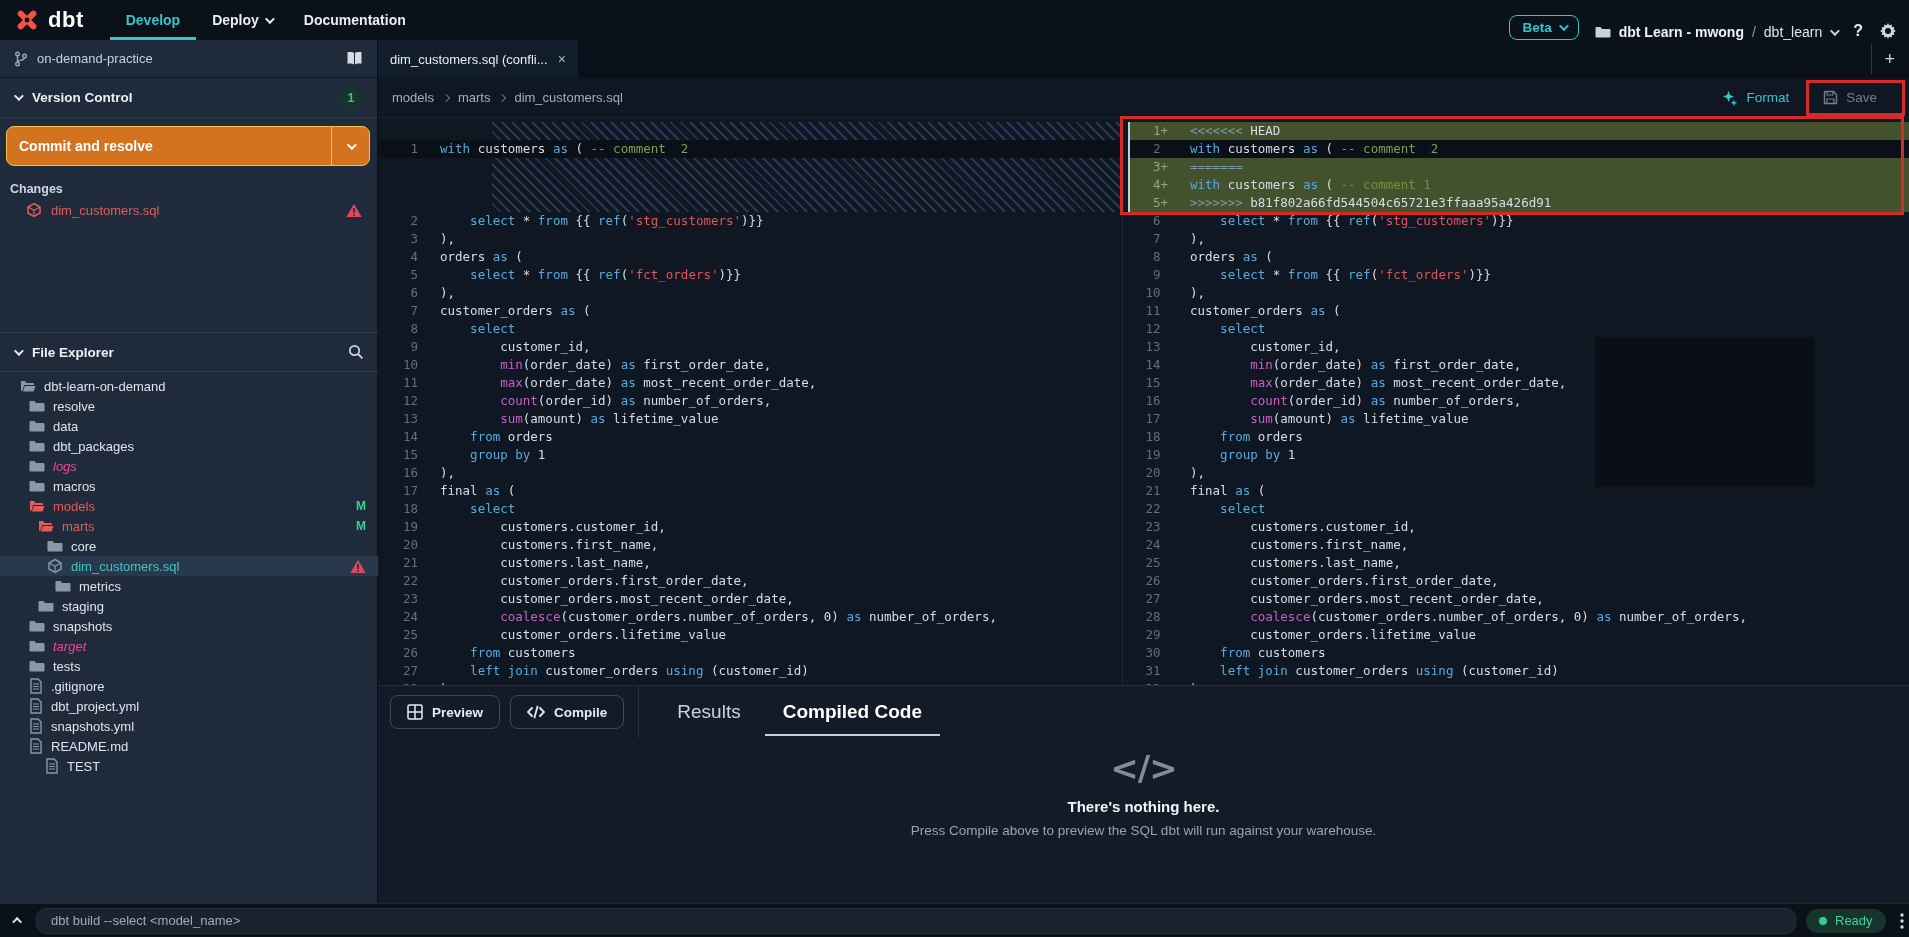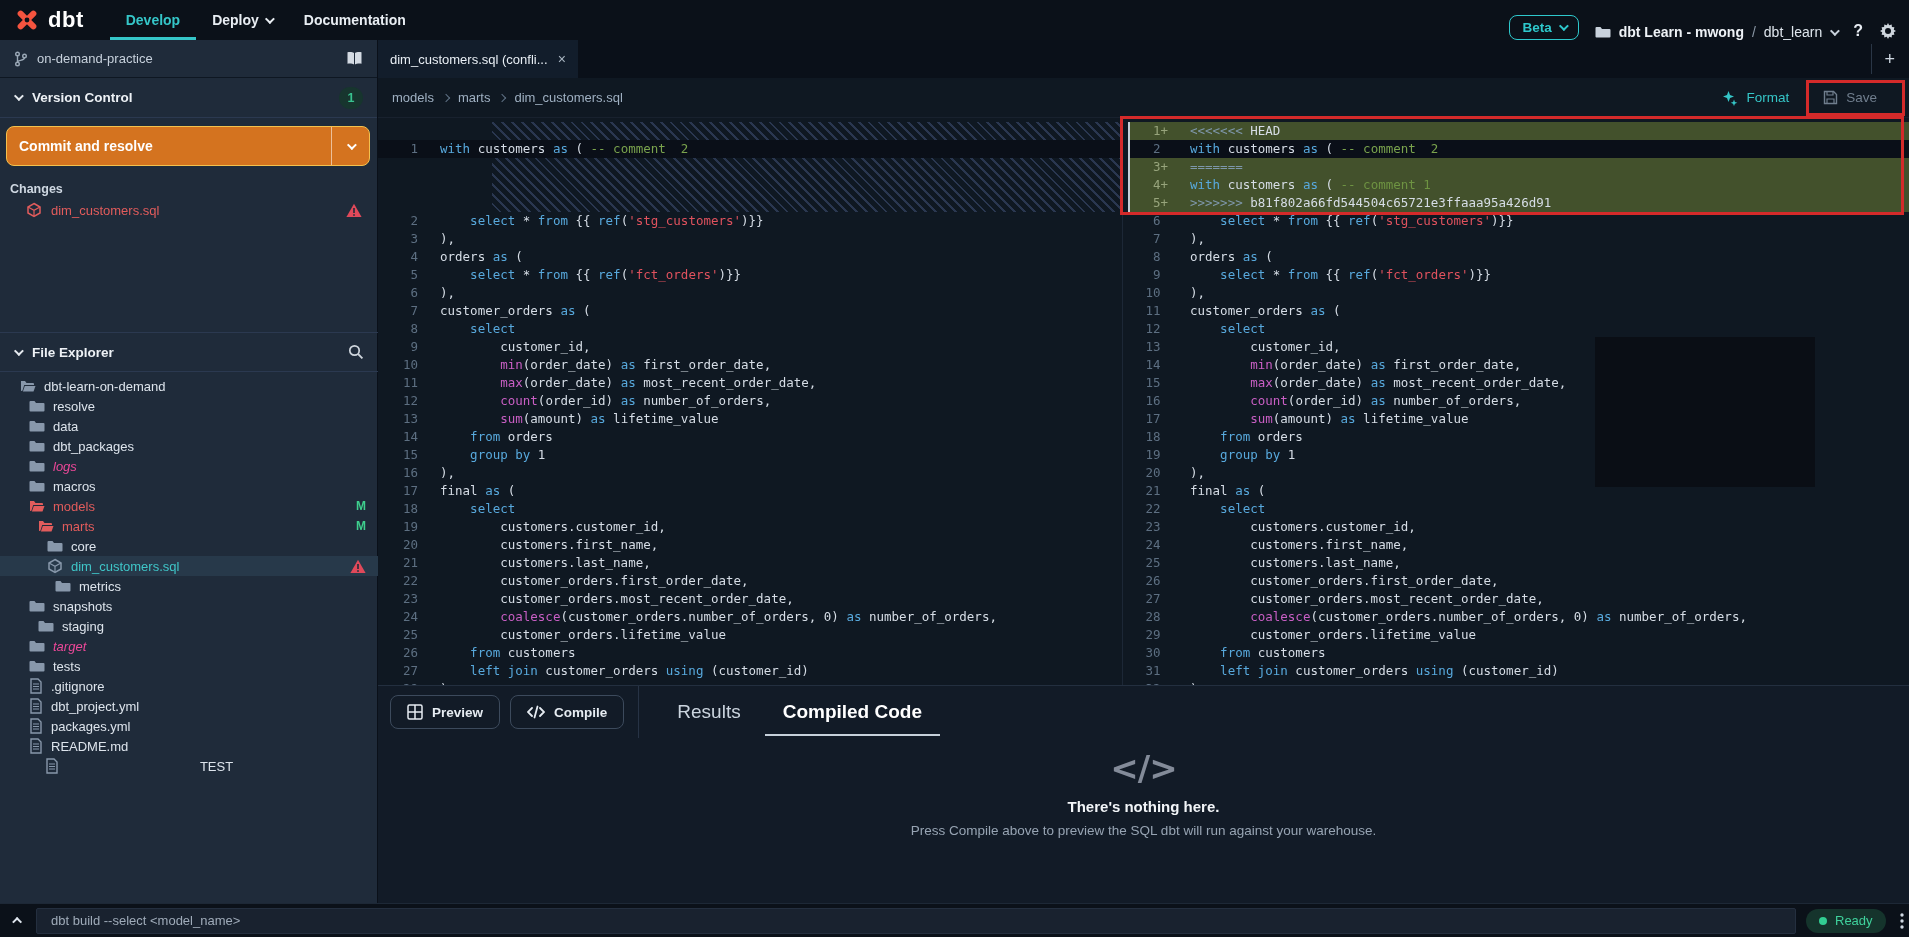--- a/index.html
+++ b/index.html
@@ -89,21 +89,21 @@
   .ptab{font-size:19px;color:#cbd5df;margin-left:34px;padding:0 4px;height:52px;display:flex;align-items:center;position:relative;cursor:pointer;}
   .ptab.active{color:#fff;font-weight:bold;}
   .ptab.active::after{content:"";position:absolute;left:-14px;right:-14px;bottom:2px;height:2.5px;background:#c6d0da;}
   .empty{position:absolute;left:0;top:62px;width:100%;text-align:center;}
   .empty .glyph{font-size:34px;font-weight:bold;color:#838b99;font-family:"DejaVu Sans",sans-serif;letter-spacing:-1px;}
   .empty .t1{margin-top:10px;font-size:15px;font-weight:bold;color:#f2f5f8;}
   .empty .t2{margin-top:8px;font-size:13.5px;color:#97a4b3;}
   
   #footer{position:absolute;left:0;top:903px;width:100%;height:34px;background:#0b1119;border-top:1px solid #1d2836;display:flex;align-items:center;}
   .chev-up-btn{width:36px;display:flex;justify-content:center;color:#dfe6ee;cursor:pointer;}
-  #cmd-input{width:1760px;height:26px;background:#19222f;border:1px solid #242f3f;border-radius:2px;color:#9fabb9;
+  #cmd-input{width:1760px;height:26px;background:#19222f;border:1px solid #242f3f;border-radius:10px;color:#9fabb9;
              font-size:13px;padding:0 14px;font-family:"Liberation Sans",sans-serif;outline:none;}
   .ready-pill{margin-left:10px;display:flex;align-items:center;gap:8px;background:#15342c;border-radius:13px;height:24px;padding:0 13px;}
   .ready-dot{width:8px;height:8px;border-radius:50%;background:#32cd92;}
   .ready-txt{color:#3fd29c;font-size:13px;}
   .kebab{margin-left:14px;color:#cfd8e2;cursor:pointer;}
 </style>
 </head>
 <body>
 
 <div id="app">
@@ -315,35 +315,35 @@
           </span>
         </div>
         <div class="tree-row" style="padding-left: 55px;">
           <span>
             <svg width="16" height="16" viewBox="0 0 16 16">
               <path fill="currentColor" d="M1.5 3h4l1.5 2h7.5a1 1 0 0 1 1 1v6.5a1 1 0 0 1-1 1h-13a1 1 0 0 1-1-1V4a1 1 0 0 1 1-1z"></path>
             </svg>
           </span>
           <span class="lbl">metrics</span>
         </div>
+        <div class="tree-row" style="padding-left: 38px;">
+          <span>
+            <svg width="16" height="16" viewBox="0 0 16 16">
+              <path fill="currentColor" d="M1.5 3h4l1.5 2h7.5a1 1 0 0 1 1 1v6.5a1 1 0 0 1-1 1h-13a1 1 0 0 1-1-1V4a1 1 0 0 1 1-1z"></path>
+            </svg>
+          </span>
+          <span class="lbl">staging</span>
+        </div>
         <div class="tree-row" style="padding-left: 29px;">
           <span>
             <svg width="16" height="16" viewBox="0 0 16 16">
               <path fill="currentColor" d="M1.5 3h4l1.5 2h7.5a1 1 0 0 1 1 1v6.5a1 1 0 0 1-1 1h-13a1 1 0 0 1-1-1V4a1 1 0 0 1 1-1z"></path>
             </svg>
           </span>
           <span class="lbl">snapshots</span>
-        </div>
-        <div class="tree-row" style="padding-left: 38px;">
-          <span>
-            <svg width="16" height="16" viewBox="0 0 16 16">
-              <path fill="currentColor" d="M1.5 3h4l1.5 2h7.5a1 1 0 0 1 1 1v6.5a1 1 0 0 1-1 1h-13a1 1 0 0 1-1-1V4a1 1 0 0 1 1-1z"></path>
-            </svg>
-          </span>
-          <span class="lbl">staging</span>
         </div>
         <div class="tree-row dim" style="padding-left: 29px;">
           <span>
             <svg width="16" height="16" viewBox="0 0 16 16">
               <path fill="currentColor" d="M1.5 3h4l1.5 2h7.5a1 1 0 0 1 1 1v6.5a1 1 0 0 1-1 1h-13a1 1 0 0 1-1-1V4a1 1 0 0 1 1-1z"></path>
             </svg>
           </span>
           <span class="lbl">target</span>
         </div>
         <div class="tree-row" style="padding-left: 29px;">
@@ -372,32 +372,32 @@
           </span>
           <span class="lbl">dbt_project.yml</span>
         </div>
         <div class="tree-row" style="padding-left: 29px;">
           <span>
             <svg width="14" height="16" viewBox="0 0 14 16">
               <path fill="none" stroke="currentColor" stroke-width="1.4" d="M2 1h7l3 3v11H2z"></path>
               <path stroke="currentColor" stroke-width="1.2" d="M4 6h6M4 8.5h6M4 11h6"></path>
             </svg>
           </span>
-          <span class="lbl">packages.yml</span>
+          <span class="lbl">snapshots.yml</span>
         </div>
         <div class="tree-row" style="padding-left: 29px;">
           <span>
             <svg width="14" height="16" viewBox="0 0 14 16">
               <path fill="none" stroke="currentColor" stroke-width="1.4" d="M2 1h7l3 3v11H2z"></path>
               <path stroke="currentColor" stroke-width="1.2" d="M4 6h6M4 8.5h6M4 11h6"></path>
             </svg>
           </span>
           <span class="lbl">README.md</span>
         </div>
-        <div class="tree-row" style="padding-left: 45px; text-align: center;">
+        <div class="tree-row" style="padding-left: 45px;">
           <span>
             <svg width="14" height="16" viewBox="0 0 14 16">
               <path fill="none" stroke="currentColor" stroke-width="1.4" d="M2 1h7l3 3v11H2z"></path>
               <path stroke="currentColor" stroke-width="1.2" d="M4 6h6M4 8.5h6M4 11h6"></path>
             </svg>
           </span>
           <span class="lbl">TEST</span>
         </div>
       </div>
   </aside>

